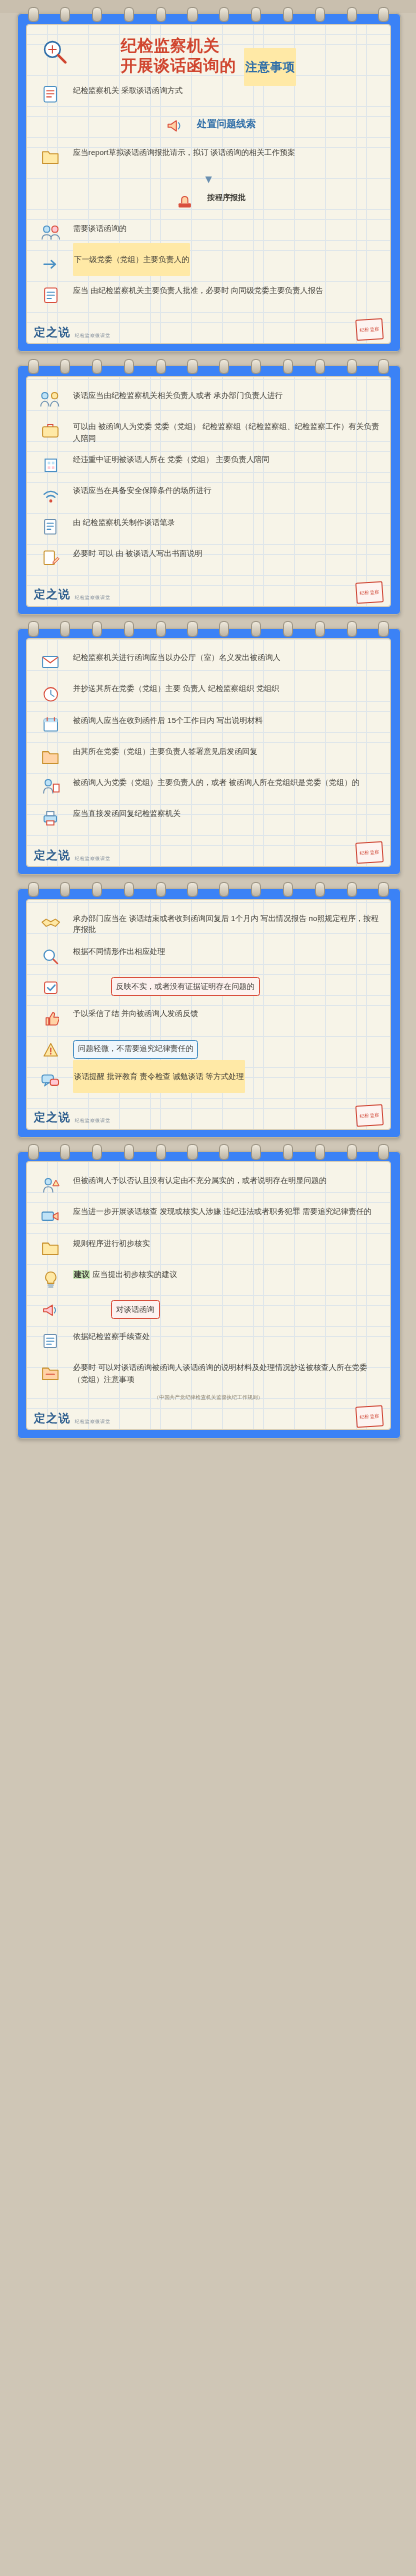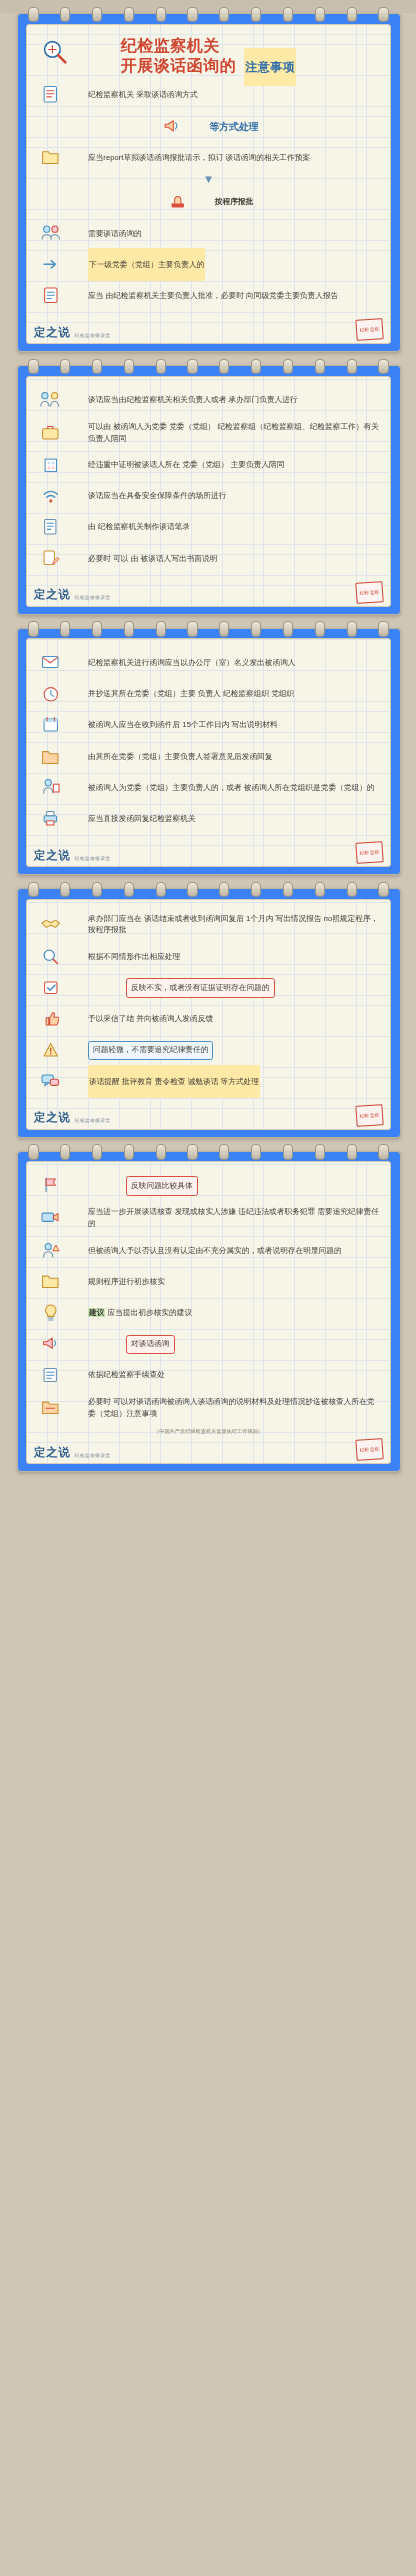--- a/index.html
+++ b/index.html
@@ -54,22 +54,22 @@
   .ring {
     width: 8.2px;
     height: 13.4px;
     border: 1.5px solid #9c9484;
     border-radius: 4.1px;
     background: linear-gradient(180deg,#efe9dc,#bdb4a3);
   }
   
   .row {
     display: flex;
-    align-items: center;
-    gap: 24px;
+    align-items: flex-start;
+    gap: 9px;
     margin: 0 0 8.2px 0;
     position: relative;
   }
   .row.center { justify-content: center; }
   .icon {
     flex: 0 0 auto;
     width: 27px;
     height: 23px;
     display: flex;
     align-items: center;
@@ -230,21 +230,21 @@
         <div class="txt">纪检监察机关 采取谈话函询方式</div>
       </div>
 
       <div class="row center">
         <div class="icon">
           <svg width="19.6" height="19.6" viewBox="0 0 38 38">
               <path d="M6 16v6h6l10 7V9l-10 7H6z" fill="#ffd3a6" stroke="#d94f3d" stroke-width="2" stroke-linejoin="round"></path>
               <path d="M26 13a8 8 0 010 12" stroke="#4a90c4" stroke-width="2" fill="none" stroke-linecap="round"></path>
             </svg>
         </div>
-        <div class="txt bold" style="flex:0 0 auto;font-size:9.8px;color:#2f6ea8;">等方式处理</div>
+        <div class="txt bold" style="flex:0 0 auto;font-size:9.8px;color:#2f6ea8;">处置问题线索</div>
       </div>
 
       <div class="row">
         <div class="icon">
           <svg width="20.6" height="19.6" viewBox="0 0 40 38">
               <path d="M5 9h11l3 4h16v19H5z" fill="#ffe9a6" stroke="#c9922f" stroke-width="2" stroke-linejoin="round"></path>
             </svg>
         </div>
         <div class="txt">应当report草拟谈话函询报批请示，拟订 谈话函询的相关工作预案</div>
       </div>
@@ -584,53 +584,44 @@
         <span class="ring"></span>
         <span class="ring"></span>
         <span class="ring"></span>
       <span class="ring"></span>
         <span class="ring"></span>
         <span class="ring"></span>
         <span class="ring"></span>
     </div>
     <div class="card-inner">
 
-      <div class="row">
-        <div class="icon">
-          <svg width="17.5" height="17.5" viewBox="0 0 34 34">
-              <path d="M8 4v26" stroke="#6a8fb0" stroke-width="2.5" stroke-linecap="round"></path>
-              <path d="M8 6h18l-4 6 4 6H8z" fill="#ffc9d4" stroke="#d94f3d" stroke-width="2" stroke-linejoin="round"></path>
-            </svg>
-        </div>
-        <div class="txt"><span class="box-red">反映问题比较具体</span></div>
-      </div>
-
-      <div class="row">
-        <div class="icon">
-          <svg width="20.6" height="16.5" viewBox="0 0 40 32">
-              <rect x="4" y="8" width="22" height="16" rx="2" fill="#bfe3f7" stroke="#4a90c4" stroke-width="2"></rect>
-              <path d="M26 14l9-5v14l-9-5z" fill="#ffd3a6" stroke="#d94f3d" stroke-width="2" stroke-linejoin="round"></path>
-            </svg>
-        </div>
-        <div class="txt">应当进一步开展谈话核查 发现或核实人涉嫌 违纪违法或者职务犯罪 需要追究纪律责任的</div>
-      </div>
 
       <div class="row">
         <div class="icon">
           <svg width="19.6" height="18.5" viewBox="0 0 38 36">
               <circle cx="14" cy="11" r="6" fill="#bfe3f7" stroke="#4a90c4" stroke-width="2"></circle>
               <path d="M5 32c0-7 4-11 9-11s9 4 9 11" fill="none" stroke="#6a8fb0" stroke-width="2"></path>
               <path d="M29 8l6 11h-12z" fill="#ffe9a6" stroke="#d94f3d" stroke-width="1.8" stroke-linejoin="round"></path>
             </svg>
         </div>
         <div class="txt">但被函询人予以否认且没有认定由不充分属实的，或者说明存在明显问题的</div>
       </div>
 
       <div class="row">
         <div class="icon">
+          <svg width="20.6" height="16.5" viewBox="0 0 40 32">
+              <rect x="4" y="8" width="22" height="16" rx="2" fill="#bfe3f7" stroke="#4a90c4" stroke-width="2"></rect>
+              <path d="M26 14l9-5v14l-9-5z" fill="#ffd3a6" stroke="#d94f3d" stroke-width="2" stroke-linejoin="round"></path>
+            </svg>
+        </div>
+        <div class="txt">应当进一步开展谈话核查 发现或核实人涉嫌 违纪违法或者职务犯罪 需要追究纪律责任的</div>
+      </div>
+
+      <div class="row">
+        <div class="icon">
           <svg width="20.6" height="17.5" viewBox="0 0 40 34">
               <path d="M5 8h11l3 4h16v18H5z" fill="#ffe9a6" stroke="#c9922f" stroke-width="2" stroke-linejoin="round"></path>
             </svg>
         </div>
         <div class="txt">规则程序进行初步核实</div>
       </div>
 
       <div class="row">
         <div class="icon">
           <svg width="17.5" height="18.5" viewBox="0 0 34 36">

